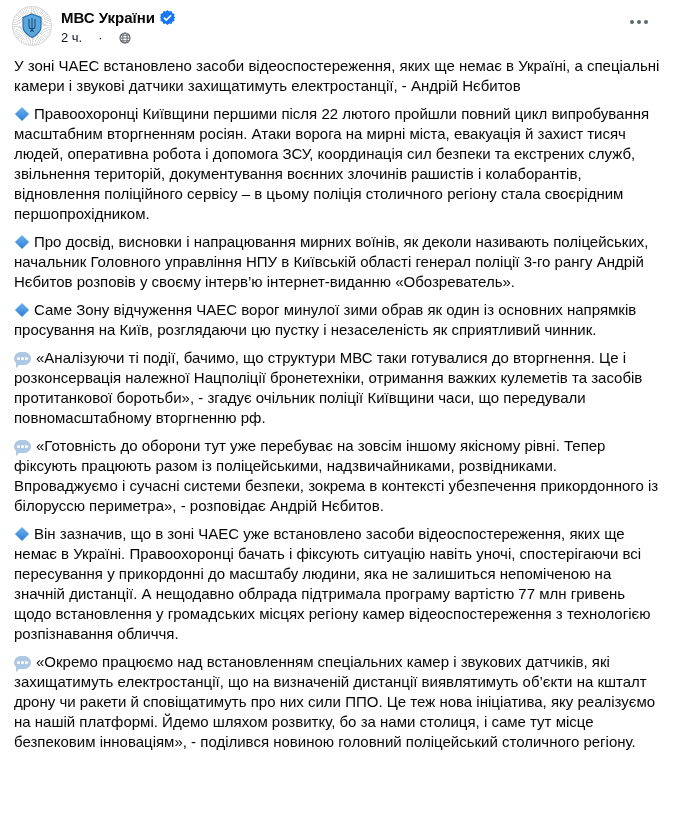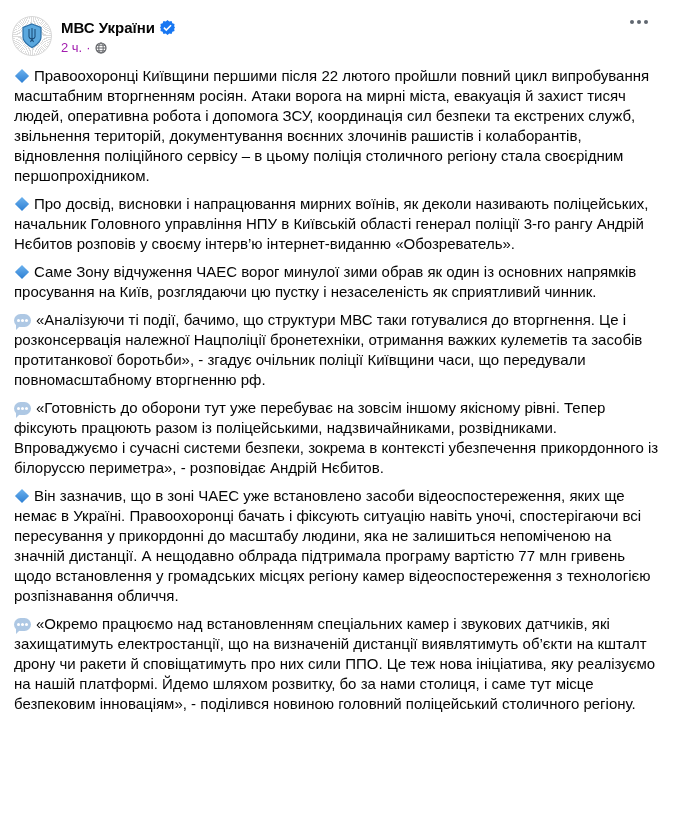--- a/index.html
+++ b/index.html
@@ -5,32 +5,32 @@
   * { margin:0; padding:0; box-sizing:border-box; }
   html,body { background:#ffffff; }
   body {
     width:678px; height:818px; overflow:hidden; position:relative;
     font-family:"Liberation Sans","DejaVu Sans",sans-serif;
     color:#050505;
   }
   .post { width:678px; background:#fff; }
 
   
-  .header { display:flex; align-items:flex-start; padding:16px 16px 4px 12px; position:relative; }
+  .header { display:flex; align-items:flex-start; padding:6px 16px 4px 12px; position:relative; }
   .avatar {
     width:40px; height:40px; border-radius:50%; flex:0 0 40px;
     background:repeating-conic-gradient(#ffffff 0deg 3.5deg, #dcdcdc 3.5deg 6deg);
     border:1px solid #d8d8d8; position:relative; overflow:hidden;
   }
   .avatar svg { position:absolute; left:50%; top:50%; transform:translate(-50%,-50%); }
   .header-meta { margin-left:9px; padding-top:2px; }
   .author-row { display:flex; align-items:center; gap:5px; }
   .author-name { font-size:15px; font-weight:bold; color:#050505; line-height:19px; }
   .verified { width:15px; height:15px; display:inline-block; }
-  .sub-row { display:flex; align-items:center; gap:4px; margin-top:3px; color:#a21caf; font-size:13px; }
+  .sub-row { display:flex; align-items:center; gap:16px; margin-top:3px; color:#0f172a; font-size:13px; }
   .globe { width:12px; height:12px; display:inline-block; }
   .more-btn { position:absolute; right:26px; top:16px; display:flex; gap:3px; cursor:pointer; padding:4px; }
   .more-btn i { width:4px; height:4px; border-radius:50%; background:#606770; display:block; }
 
   
   .body-text { padding:6px 16px 0 14px; font-size:15px; line-height:20px; color:#050505; }
   .para { margin-bottom:8px; }
   .diamond-icon {
     display:inline-block; width:10px; height:10px; margin:0 7px 0 3px;
     background:linear-gradient(135deg,#6cb2ee,#2d7fd3);
@@ -87,20 +87,21 @@
       </div>
     </div>
     <div class="more-btn">
       <i></i>
         <i></i>
         <i></i>
     </div>
   </div>
 
   <div class="body-text">
+    <div class="para"><span>У зоні ЧАЕС встановлено засоби відеоспостереження, яких ще немає в Україні, а спеціальні камери і звукові датчики захищатимуть електростанції, - Андрій Нєбитов</span></div>
 
     <div class="para"><span class="diamond-icon"></span><span>Правоохоронці Київщини першими після 22 лютого пройшли повний цикл випробування масштабним вторгненням росіян. Атаки ворога на мирні міста, евакуація й захист тисяч людей, оперативна робота і допомога ЗСУ, координація сил безпеки та екстрених служб, звільнення територій, документування воєнних злочинів рашистів і колаборантів, відновлення поліційного сервісу – в цьому поліція столичного регіону стала своєрідним першопрохідником.</span></div>
 
     <div class="para"><span class="diamond-icon"></span><span>Про досвід, висновки і напрацювання мирних воїнів, як деколи називають поліцейських, начальник Головного управління НПУ в Київській області генерал поліції 3-го рангу Андрій Нєбитов розповів у своєму інтерв’ю інтернет-виданню «Обозреватель».</span></div>
 
 
     <div class="para"><span class="diamond-icon"></span><span>Саме Зону відчуження ЧАЕС ворог минулої зими обрав як один із основних напрямків просування на Київ, розглядаючи цю пустку і незаселеність як сприятливий чинник.</span></div>
 
     <div class="para"><span class="speech-icon"></span><span>«Аналізуючи ті події, бачимо, що структури МВС таки готувалися до вторгнення. Це і розконсервація належної Нацполіції бронетехніки, отримання важких кулеметів та засобів протитанкової боротьби», - згадує очільник поліції Київщини часи, що передували повномасштабному вторгненню рф.</span></div>
 

